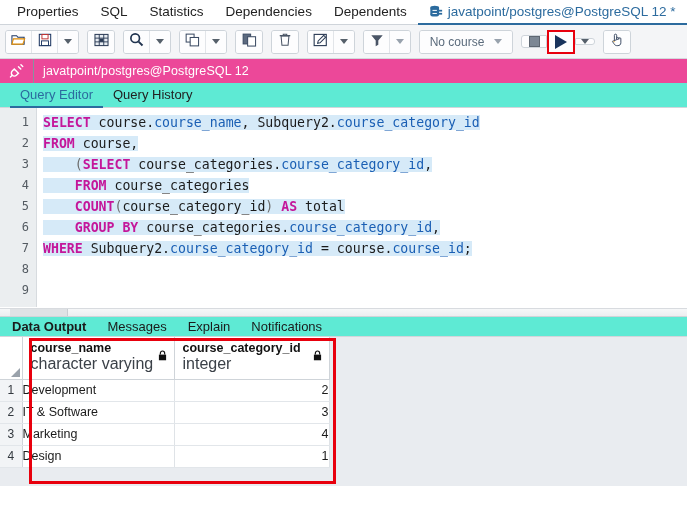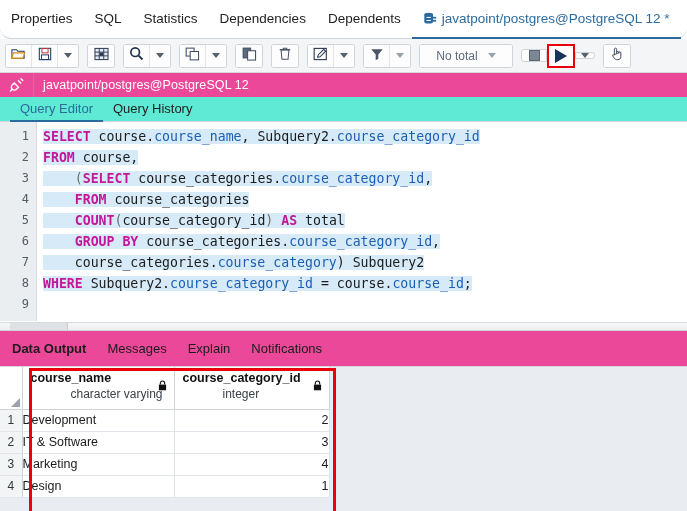--- a/index.html
+++ b/index.html
@@ -9,24 +9,24 @@
     overflow: hidden;
     background: #ffffff;
     font-family: "Liberation Sans", sans-serif;
     -webkit-font-smoothing: antialiased;
   }
   #app { position: relative; width: 687px; height: 511px; background: #fff; }
 
   
   .objtabs {
     display: flex; align-items: stretch;
-    height: 39px;
+    height: 25px;
     background: #ffffff;
     border-bottom: 1px solid #cfd4da;
-    border-radius: 11px;
+    padding-left: 6px;
   }
   .objtab {
     display: flex; align-items: center;
     padding: 0 11px;
     font-size: 13.5px;
     color: #222222;
     white-space: nowrap;
     border-bottom: 2px solid transparent;
     margin-bottom: -1px;
   }
@@ -182,22 +182,22 @@
     position: relative;
   }
   .splitter .grip {
     position: absolute; left: 10px; top: 0; width: 58px; height: 100%;
     background: #dfe2e5;
     border-right: 1px solid #c9cdd2;
   }
 
   
   .otabs {
-    height: 36px;
-    background: #ec4899;
+    height: 20px;
+    background: #5eead4;
     display: flex; align-items: center;
     padding-left: 12px;
     border-bottom: 1px solid #d2d6db;
   }
   .otab { font-size: 13px; color: #1b1b1b; padding: 0 11px 0 0; margin-right: 10px;}
   .otab.active { font-weight: bold; }
 
   
   .gridwrap {
     position: relative;
@@ -237,21 +237,21 @@
     height: 42px;
     background: #ffffff;
     border-right: 1px solid #cfd4d9;
     border-bottom: 1px solid #cfd4d9;
     padding: 3px 7px 3px 8px;
     text-align: left;
     vertical-align: top;
     position: relative;
   }
   .colname { font-weight: bold; font-size: 12.5px; color: #111; line-height: 16px; }
-  .coltype { font-weight: normal; font-size: 12px; color: #3b4148; line-height: 16px; padding-left: 40px; }
+  .coltype { font-weight: normal; font-size: 16px; color: #3b4148; line-height: 16px; }
   .lockicon { position: absolute; right: 7px; top: 13px; }
   td.cell {
     height: 22px;
     border-right: 1px solid #dfe3e7;
     border-bottom: 1px solid #e2e6ea;
     padding: 0 0;
     color: #1b1b1b;
     background: #ffffff;
   }
   td.cell.num { text-align: right; }
@@ -415,21 +415,21 @@
           </svg>
         </span>
       </div>
       <div class="tbtn caret">
         <span class="caretglyph thin"></span>
       </div>
     </div>
 
     <div class="tbgroup">
       <div class="tbtn label-btn">
-        <span>No total</span>
+        <span>No course</span>
         <span class="caretglyph thin"></span>
       </div>
     </div>
 
     <div class="tbgroup" style="border:none;background:transparent;gap:0;align-items:center;">
       <div class="tbtn" style="border:1px solid #ced4da;border-radius:3px 0 0 3px;">
         <span class="stopsq"></span>
       </div>
       <div class="exec-wrap">
         <span class="playtri"></span>
@@ -487,21 +487,20 @@
         <div>8</div>
         <div>9</div>
       </div>
     <div class="code" id="code">
         <div class="cline"><span class="sel"><span class="kw">SELECT</span><span class="pl"> course.</span><span class="fld">course_name</span><span class="pl">, Subquery2.</span><span class="fld">course_category_id</span></span></div>
         <div class="cline"><span class="sel"><span class="kw">FROM</span><span class="pl"> course,</span></span></div>
         <div class="cline"><span class="sel"><span class="punc">    (</span><span class="kw">SELECT</span><span class="pl"> course_categories.</span><span class="fld">course_category_id</span><span class="pl">,</span></span></div>
         <div class="cline"><span class="sel"><span class="pl">    </span><span class="kw">FROM</span><span class="pl"> course_categories</span></span></div>
         <div class="cline"><span class="sel"><span class="pl">    </span><span class="kw">COUNT</span><span class="punc">(</span><span class="pl">course_category_id</span><span class="punc">) </span><span class="kw">AS</span><span class="pl"> total</span></span></div>
         <div class="cline"><span class="sel"><span class="pl">    </span><span class="kw">GROUP BY</span><span class="pl"> course_categories.</span><span class="fld">course_category_id</span><span class="pl">,</span></span></div>
-        <div class="cline"><span class="sel"><span class="pl">    course_categories.</span><span class="fld">course_category</span><span class="pl">) Subquery2</span></span></div>
         <div class="cline"><span class="sel"><span class="kw">WHERE</span><span class="pl"> Subquery2.</span><span class="fld">course_category_id</span><span class="pl"> = course.</span><span class="fld">course_id</span><span class="pl">;</span></span></div>
       </div>
     <div class="vscroll-editor"></div>
   </div>
 
   <div class="splitter">
     <div class="grip"></div>
   </div>
 
   <div class="otabs">

